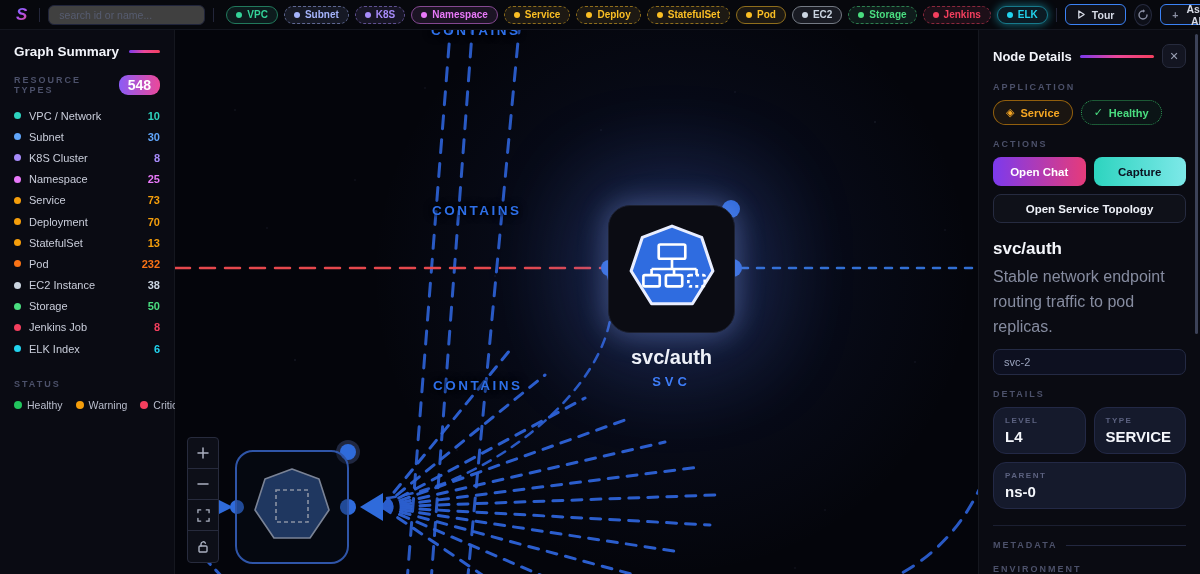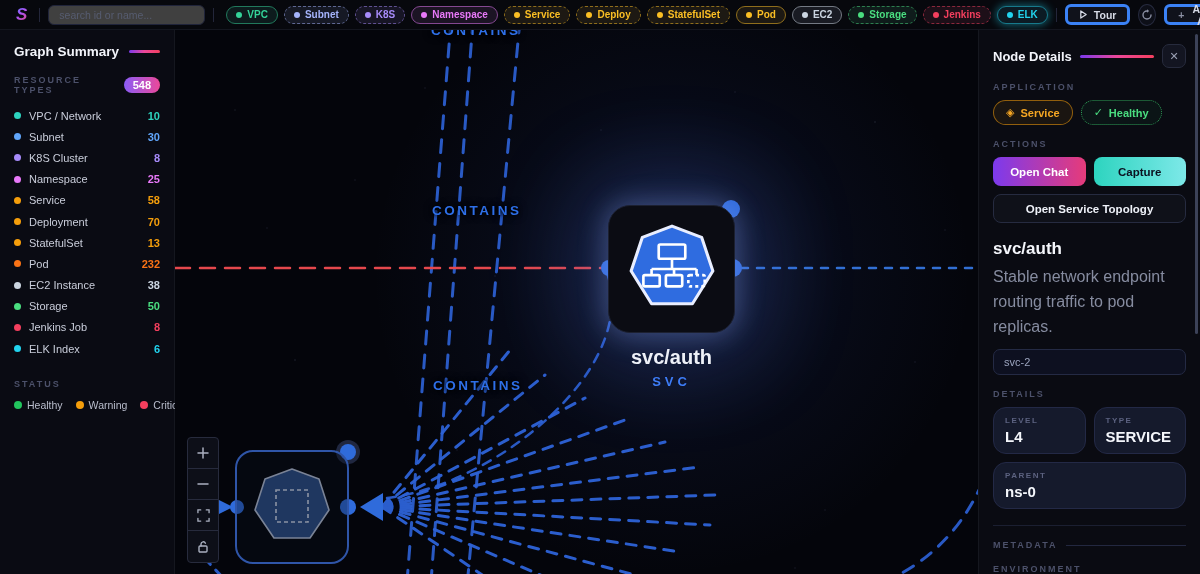--- a/index.html
+++ b/index.html
@@ -19,38 +19,38 @@
   .search::placeholder { color:#565c70; }
   .chips { display:flex; align-items:center; gap:6px; margin-left:4px; }
   .chip { display:inline-flex; align-items:center; gap:5px; height:18px; padding:0 9px;
     border-radius:9px; font-size:10px; font-weight:bold; color:var(--c);
     border:1px solid color-mix(in srgb, var(--c) 55%, #0a0b12); background:color-mix(in srgb, var(--c) 8%, #0a0b12); }
   .chip .dot { width:6px; height:6px; border-radius:50%; background:var(--c); }
   .chip.b-dashed { border-style:dashed; }
   .chip.glow { box-shadow:0 0 8px 1px color-mix(in srgb, var(--c) 45%, transparent); }
   .tb-right { margin-left:auto; display:flex; align-items:center; gap:8px; }
   .tb-btn { display:inline-flex; align-items:center; gap:6px; height:21px; padding:0 11px;
-    background:#10121b; border:3px solid #3b82f6; border-radius:6px; color:#d6dae6;
+    background:#10121b; border:1px solid #3b82f6; border-radius:6px; color:#d6dae6;
     font-size:10.5px; font-weight:bold; cursor:pointer; }
   .tb-btn svg { display:block; }
   .round-btn { width:22px; height:22px; border-radius:50%; background:#0d0f18; border:1px solid #262a3e;
     display:flex; align-items:center; justify-content:center; color:#8b90a3; cursor:pointer; }
 
   
   .content { flex:1; display:flex; min-height:0; }
 
   
   .sidebar { width:175px; flex:0 0 175px; background:#0a0b13; border-right:1px solid #15171f;
     padding:14px 14px 0 14px; }
   .sb-title-row { display:flex; align-items:center; gap:10px; }
   .sb-title { color:#f2f4fa; font-size:13.5px; font-weight:bold; white-space:nowrap; }
   .grad-line { flex:1; height:3px; border-radius:2px; background:linear-gradient(90deg,#7c3aed,#ec4899,#f43f5e); }
   .sec-label { font-size:9px; font-weight:bold; letter-spacing:2px; color:#4c516a; }
   .sb-res-row { display:flex; align-items:center; gap:8px; margin-top:16px; }
-  .total-badge { background:linear-gradient(90deg,#8b5cf6,#ec4899); color:#fff; font-size:11px;
+  .total-badge { background:linear-gradient(90deg,#8b5cf6,#ec4899); color:#fff; font-size:14px;
     font-weight:bold; padding:2px 9px; border-radius:9px; }
   .res-list { margin-top:10px; }
   .res-row { display:flex; align-items:center; gap:8px; padding:4.6px 0; }
   .res-dot { width:7px; height:7px; border-radius:50%; background:var(--c); flex:0 0 7px; }
   .res-label { color:#c9cdda; font-size:11px; }
   .res-count { margin-left:auto; font-size:11px; font-weight:bold; color:var(--c); }
   .status-label { margin-top:20px; }
   .status-row { display:flex; align-items:center; gap:13px; margin-top:10px; }
   .st-item { display:flex; align-items:center; gap:5px; }
   .st-dot { width:8px; height:8px; border-radius:50%; background:var(--c); }
@@ -230,21 +230,21 @@
             <span class="res-count">8</span>
           </div>
           <div class="res-row" style="--c: #e879f9;">
             <span class="res-dot"></span>
             <span class="res-label">Namespace</span>
             <span class="res-count">25</span>
           </div>
           <div class="res-row" style="--c: #f59e0b;">
             <span class="res-dot"></span>
             <span class="res-label">Service</span>
-            <span class="res-count">58</span>
+            <span class="res-count">73</span>
           </div>
           <div class="res-row" style="--c: #f59e0b;">
             <span class="res-dot"></span>
             <span class="res-label">Deployment</span>
             <span class="res-count">70</span>
           </div>
           <div class="res-row" style="--c: #f59e0b;">
             <span class="res-dot"></span>
             <span class="res-label">StatefulSet</span>
             <span class="res-count">13</span>

